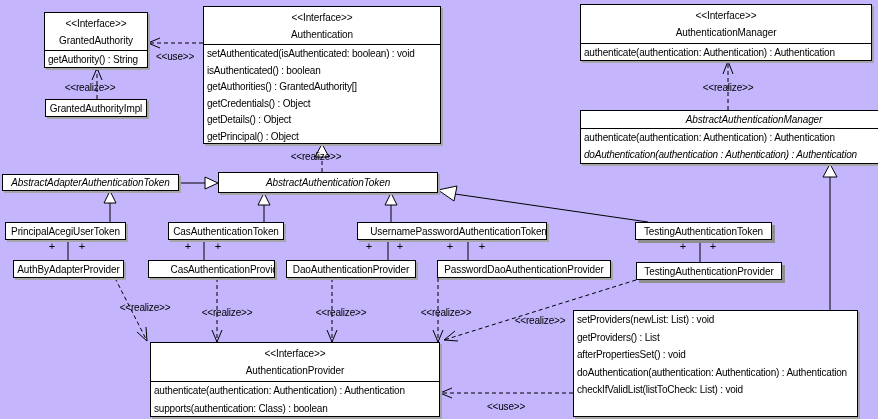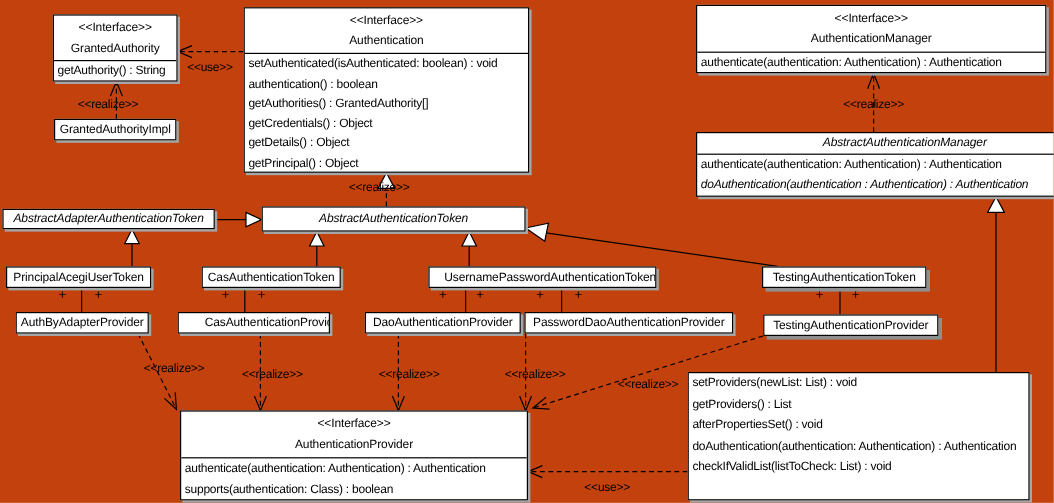--- a/index.html
+++ b/index.html
@@ -1,19 +1,19 @@
 <!DOCTYPE html>
 <html><head>
 <meta charset="utf-8">
 <style>
   html,body{margin:0;padding:0;}
   #canvas{
     position:relative;
     width:878px;height:419px;
-    background:#c2410c;
+    background:#c4b5fd;
     font-family:"Liberation Sans",sans-serif;
     color:#000;
     overflow:hidden;
   }
   #wires{position:absolute;left:0;top:0;width:878px;height:419px;}
   .box{
     position:absolute;
     background:#fff;
     border:1px solid #000;
     box-sizing:border-box;
@@ -154,21 +154,21 @@
     <span>GrantedAuthorityImpl</span>
   </div>
 
   <div class="box" style="left:203px;top:6px;width:238px;height:138px;">
     <div class="hdr" style="height:35px;">
       <div class="ln">&lt;&lt;Interface&gt;&gt;</div>
       <div class="ln">Authentication</div>
     </div>
     <div style="line-height:16.5px;padding-top:1px;">
       <div class="m">setAuthenticated(isAuthenticated: boolean) : void</div>
-      <div class="m">authentication() : boolean</div>
+      <div class="m">isAuthenticated() : boolean</div>
       <div class="m">getAuthorities() : GrantedAuthority[]</div>
       <div class="m">getCredentials() : Object</div>
       <div class="m">getDetails() : Object</div>
       <div class="m">getPrincipal() : Object</div>
     </div>
   </div>
 
   <div class="box" style="left:580px;top:4px;width:292px;height:57px;">
     <div class="hdr" style="height:36px;">
       <div class="ln">&lt;&lt;Interface&gt;&gt;</div>
@@ -210,21 +210,21 @@
   </div>
 
   <div class="box sbox" style="left:13px;top:260px;width:111px;height:18px;">
     <span>AuthByAdapterProvider</span>
   </div>
 
   <div class="box sbox" style="left:148px;top:260px;width:127px;height:18px;padding-left:34px;">
     <span>CasAuthenticationProvider</span>
   </div>
 
-  <div class="box sbox" style="left:304px;top:260px;width:130px;height:18px;">
+  <div class="box sbox" style="left:286px;top:260px;width:130px;height:18px;">
     <span>DaoAuthenticationProvider</span>
   </div>
 
   <div class="box sbox" style="left:437px;top:260px;width:174px;height:18px;">
     <span>PasswordDaoAuthenticationProvider</span>
   </div>
 
   <div class="box sbox shadow3" style="left:636px;top:262px;width:146px;height:18px;">
     <span>TestingAuthenticationProvider</span>
   </div>

